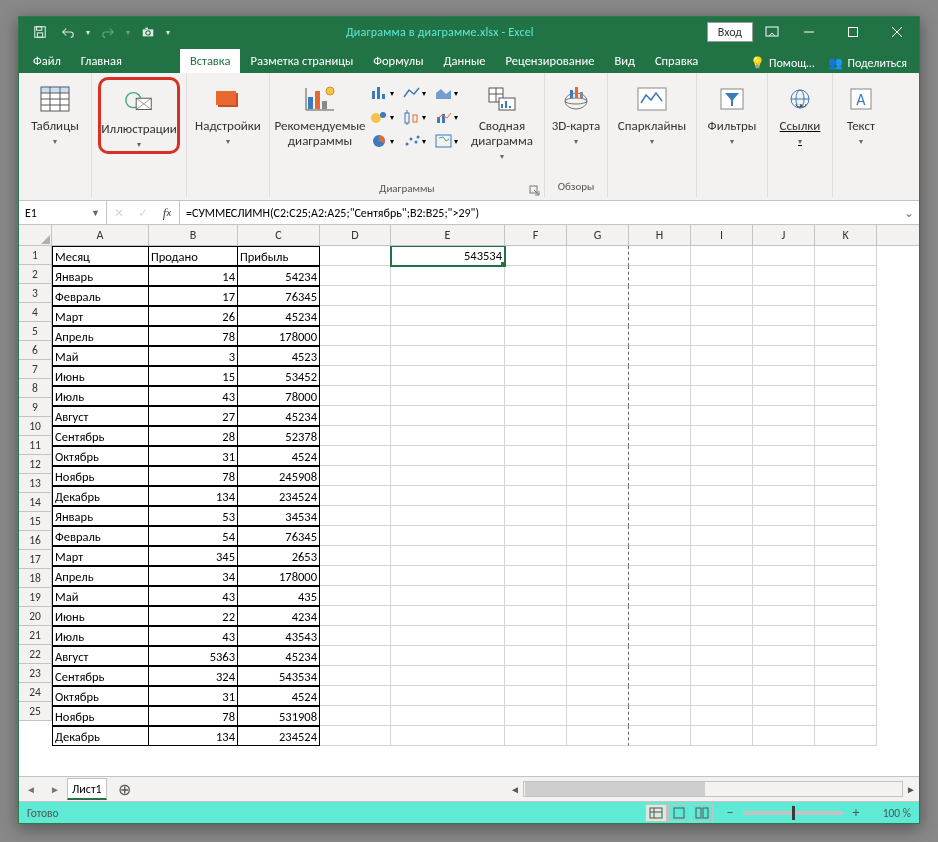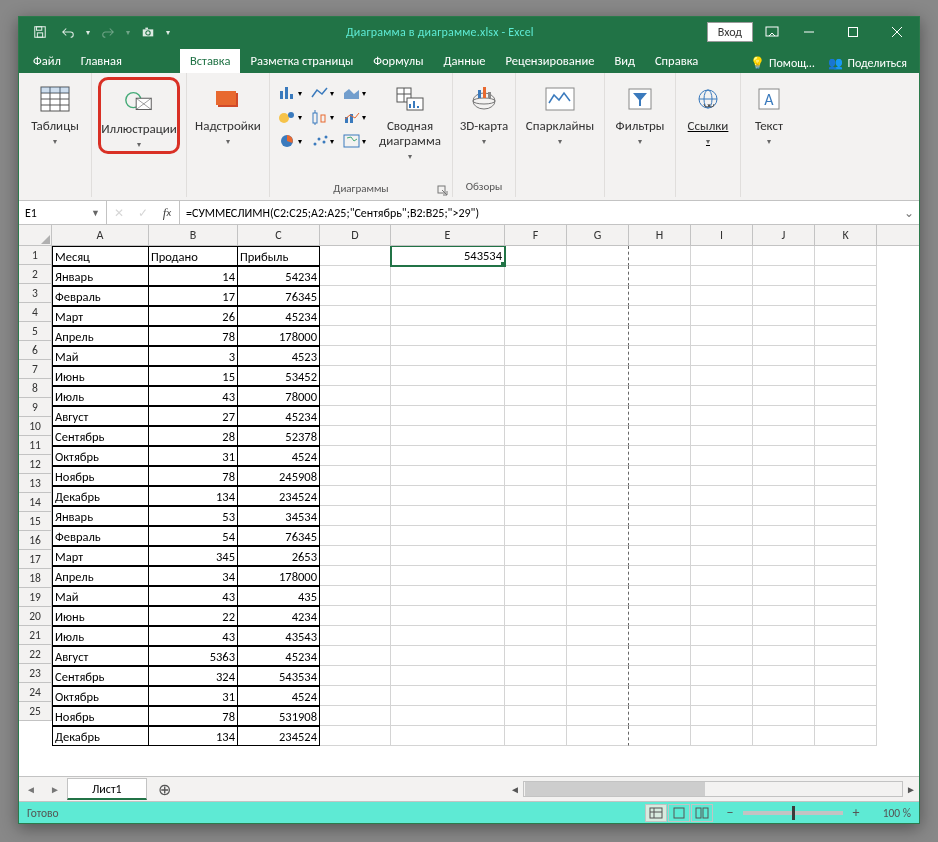--- a/index.html
+++ b/index.html
@@ -70,21 +70,21 @@
 .cell.bleft { border-left:1px solid #000; }
 .sel { outline:2px solid #217346; outline-offset:-1px; position:relative; }
 .sel::after { content:""; position:absolute; right:-3px; bottom:-3px; width:6px; height:6px; background:#217346; }
 
 
 .c-A{width:97px}.c-B{width:89px}.c-C{width:82px}.c-D{width:71px}.c-E{width:114px}.c-F{width:62px}.c-G{width:62px}.c-H{width:62px}.c-I{width:62px}.c-J{width:62px}.c-K{width:62px}
 
 .pbreak { border-right:1px dashed #666 !important; }
 .sheet-tabs { display:flex; align-items:center; height:25px; background:#f3f2f1; border-top:1px solid #c3c3c3; }
 .st-nav { width:24px; display:flex; align-items:center; justify-content:center; color:#777; cursor:pointer; font-size:10px; }
-.stab { border:1px solid #c3c3c3; border-bottom:2px solid #217346; background:#fff; padding:3px 24px 2px; font-size:12px; cursor:pointer; }
+.stab { border:1px solid #c3c3c3; border-bottom:2px solid #217346; background:#fff; padding:3px 4px 2px; font-size:12px; cursor:pointer; }
 .st-add { width:24px; height:20px; display:flex; align-items:center; justify-content:center; margin-left:6px; cursor:pointer; color:#555; border:1px solid transparent; }
 .st-scroll { margin-left:auto; display:flex; align-items:center; height:100%; }
 .sc-track { height:16px; background:#f3f2f1; border:1px solid #c3c3c3; position:relative; display:flex; align-items:center; }
 .sc-btn { width:16px; height:16px; display:flex; align-items:center; justify-content:center; color:#555; cursor:pointer; font-size:10px; }
 .sc-thumb { height:14px; background:#cdcdcd; cursor:pointer; }
 
 .status { height:22px; background:#5eead4; border-top:1px solid #c3c3c3; display:flex; align-items:center; font-size:11.5px; color:#555; padding:0 8px; }
 .status .sp { flex:1; }
 .view-btns { display:flex; gap:1px; margin-right:10px; }
 .vb { width:22px; height:18px; border:1px solid #c3c3c3; display:flex; align-items:center; justify-content:center; cursor:pointer; }
@@ -234,20 +234,33 @@
               </div>
       <span class="lbl">Надстройки</span>
               <span class="drop-caret">▾</span>
     </div>
           </div>
           <div class="group-label">&nbsp;</div>
   </div>
 
   <div class="group" style="padding-bottom:0">
     <div class="group-body">
+      <div class="bigbtn" style="width:88px;">
+        <div class="ico">
+                <svg width="34" height="28">
+                  <rect x="4" y="12" width="5" height="12" fill="#3a7abd"></rect>
+                  <rect x="11" y="6" width="5" height="18" fill="#e8692f"></rect>
+                  <rect x="18" y="16" width="5" height="8" fill="#888"></rect>
+                  <line x1="2" y1="25" x2="30" y2="25" stroke="#555"></line>
+                  <line x1="2" y1="3" x2="2" y2="25" stroke="#555"></line>
+                  <circle cx="26" cy="6" r="4" fill="#f6c34a" stroke="#c9952a"></circle>
+                </svg>
+              </div>
+        <span class="lbl">Рекомендуемые диаграммы</span>
+      </div>
       <div class="chart-grid">
         <div class="ci">
                 <svg width="20" height="16">
                   <rect x="2" y="6" width="3" height="8" fill="#3a7abd"></rect>
                   <rect x="7" y="2" width="3" height="12" fill="#3a7abd"></rect>
                   <rect x="12" y="9" width="3" height="5" fill="#3a7abd"></rect>
                 </svg>
                 <span style="font-size:8px;">▾</span>
               </div>
         <div class="ci">

